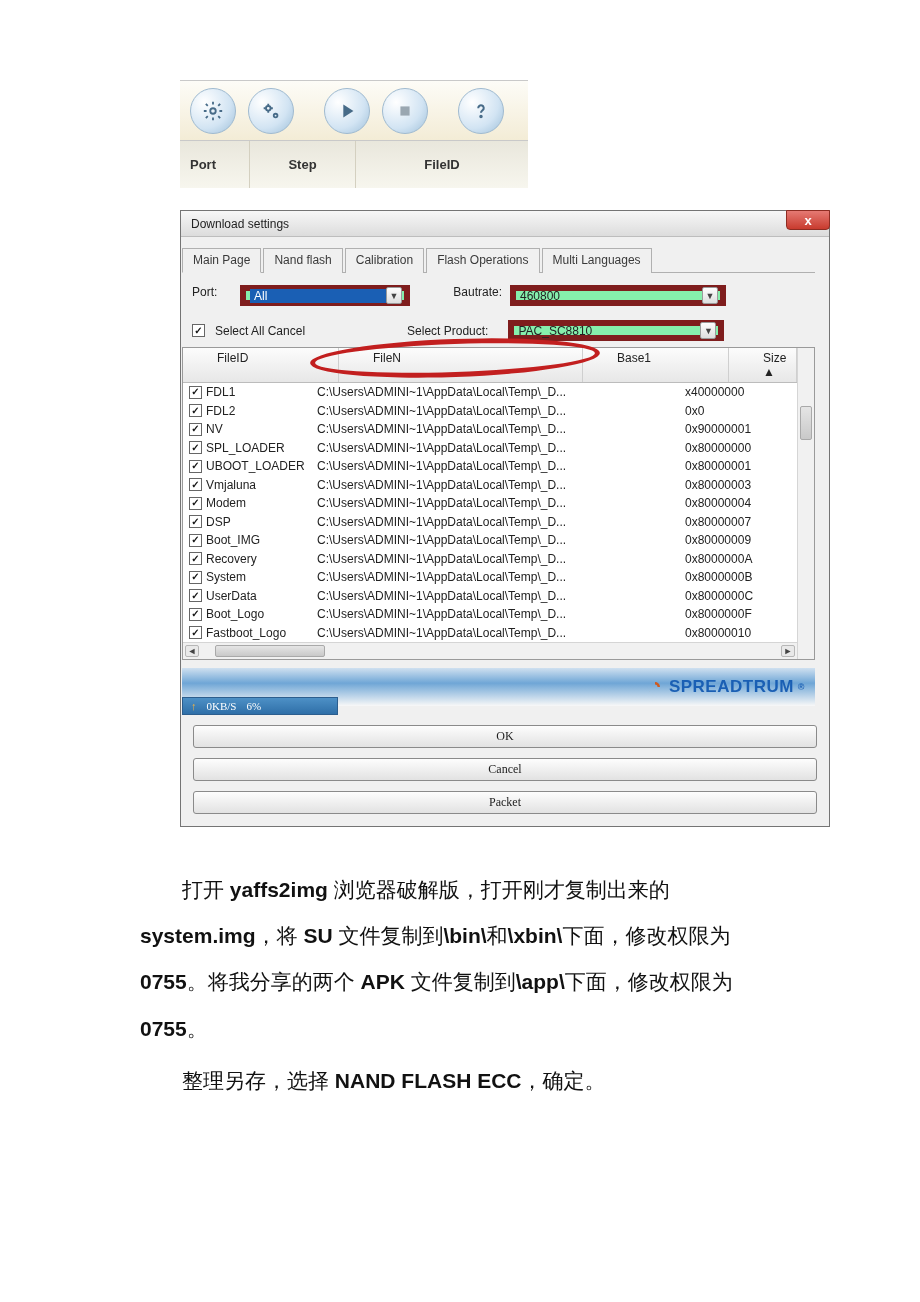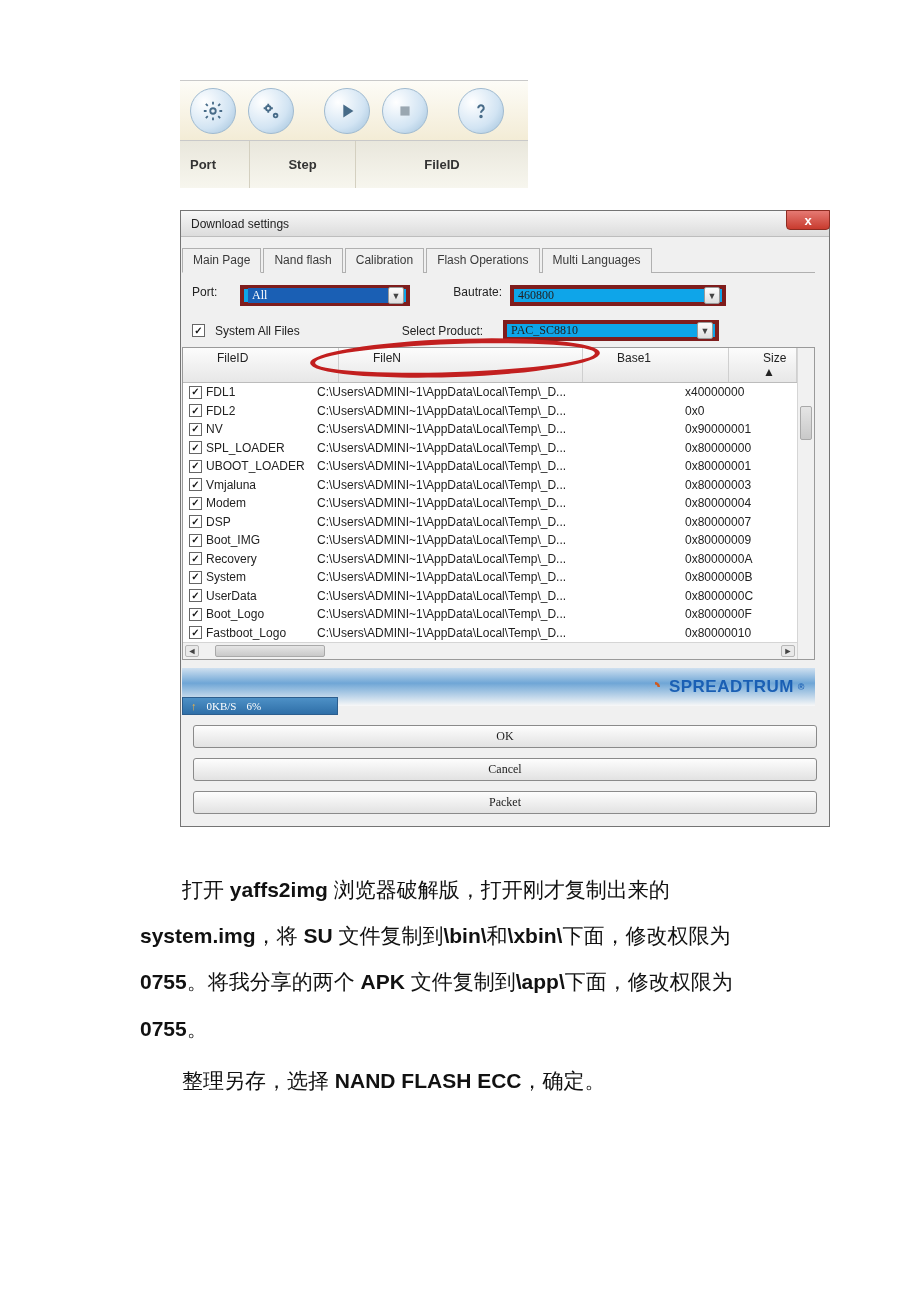--- a/index.html
+++ b/index.html
@@ -62,23 +62,23 @@
     border: 1px solid #b0b0b0; border-bottom: none;
     background: #f0f0f0; position: relative; top:1px; margin-right: 2px;
     font-size: 12px; color:#3a3a3a;
   }
   .tab.active { background: #f0f0f0; border-bottom: 1px solid #f0f0f0; }
 
   
   .form-row { display:flex; gap:8px; margin: 6px 0 14px 10px; }
   .lbl { width: 40px; }
   .combo, .combo-wide {
-    border: 4px solid #7f1d1d; background:#0ea5e9; height:21px;
+    border: 6px solid #7f1d1d; background:#86efac; height:21px;
     display:flex; align-items:center; justify-content:space-between;
-    padding: 0 2px 0 4px; font-size:12px;font-family:Liberation Serif, serif;
+    padding: 0 2px 0 4px; font-size:12px;
   }
   .combo { width: 170px; }
   .combo-wide { width: 216px; }
   .combo .sel { background:#1a5fb4; color:#fff; padding:0 4px; flex:1; }
   .arrow-btn {
     width: 16px; height: 17px;
     background: linear-gradient(#fdfdfd,#dedede);
     border:1px solid #9a9a9a; border-radius:2px;
     display:flex;align-items:center;justify-content:center;font-size:9px;color:#444;
   }
@@ -208,21 +208,21 @@
         </div>
         <span style="width:60px;text-align:right;margin-left:24px">Bautrate:</span>
         <div class="combo-wide">
           <span>460800</span>
           <span class="arrow-btn">▼</span>
         </div>
       </div>
 
       <div class="sel-row">
         <span class="chk">✓</span>
-        <span>System All Files</span>
+        <span>Select All Cancel</span>
         <span style="margin-left:92px">Select Product:</span>
         <div class="combo-wide" style="margin-left:10px">
           <span>PAC_SC8810</span>
           <span class="arrow-btn">▼</span>
         </div>
       </div>
 
       <div class="grid-outer">
         <div class="redmark" style="left:128px; top:-8px;"></div>
         <div class="grid-wrap">

